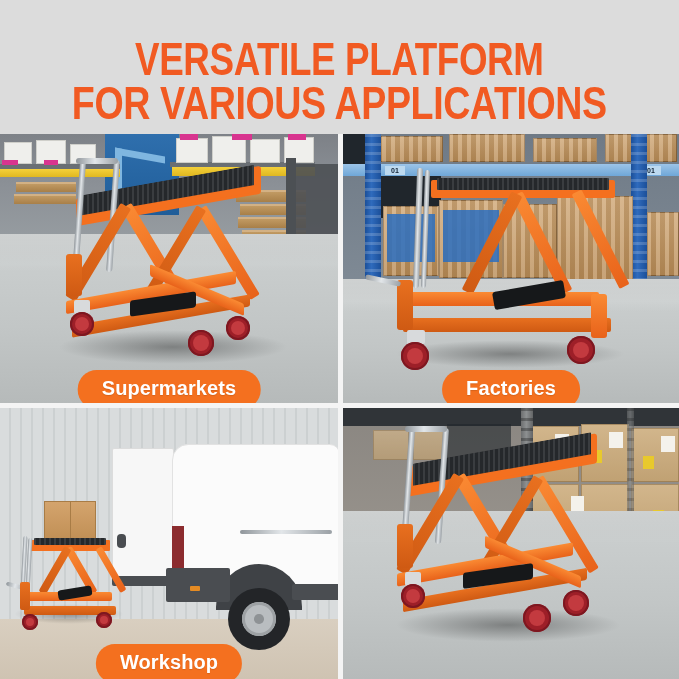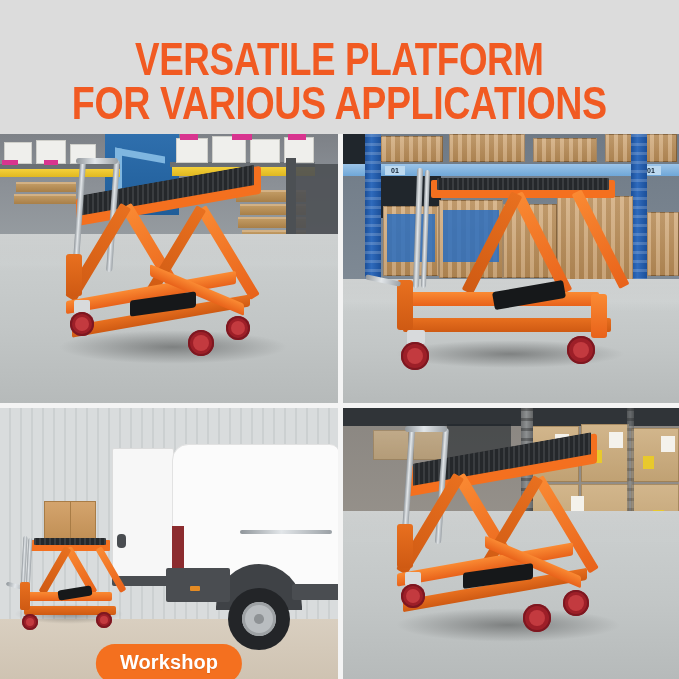--- a/index.html
+++ b/index.html
@@ -236,20 +236,21 @@
           <div class="caster-in" style="left:5px;top:5px;width:14px;height:14px;"></div>
         </div>
       <div class="caster" style="left:188px;top:196px;width:26px;height:26px;">
           <div class="caster-in" style="left:5px;top:5px;width:16px;height:16px;"></div>
         </div>
       <div class="caster" style="left:226px;top:182px;width:24px;height:24px;">
           <div class="caster-in" style="left:5px;top:5px;width:14px;height:14px;"></div>
         </div>
     </div>
 
+    <div class="pill p-tl">Supermarkets</div>
   </div>
 
   <div class="gutter"></div>
 
   <div class="panel">
     <div class="tr-bg"></div>
 
     <div class="crate" style="left:30px;top:2px;width:70px;height:26px;"></div>
     <div class="crate" style="left:106px;top:0px;width:76px;height:28px;"></div>
     <div class="crate" style="left:190px;top:4px;width:64px;height:24px;"></div>
@@ -296,20 +297,21 @@
 
       <div class="caster-mount" style="left:64px;top:196px;width:18px;height:14px;"></div>
       <div class="caster" style="left:58px;top:208px;width:28px;height:28px;">
           <div class="caster-in" style="left:6px;top:6px;width:16px;height:16px;"></div>
         </div>
       <div class="caster" style="left:224px;top:202px;width:28px;height:28px;">
           <div class="caster-in" style="left:6px;top:6px;width:16px;height:16px;"></div>
         </div>
     </div>
 
+    <div class="pill p-tr">Factories</div>
   </div>
 
   <div class="gutter" style="grid-column:1;grid-row:2;"></div>
   <div class="gutter" style="grid-column:2;grid-row:2;"></div>
   <div class="gutter" style="grid-column:3;grid-row:2;"></div>
 
   <div class="panel">
     <div class="bl-wall"></div>
     <div class="bl-ground"></div>
 

